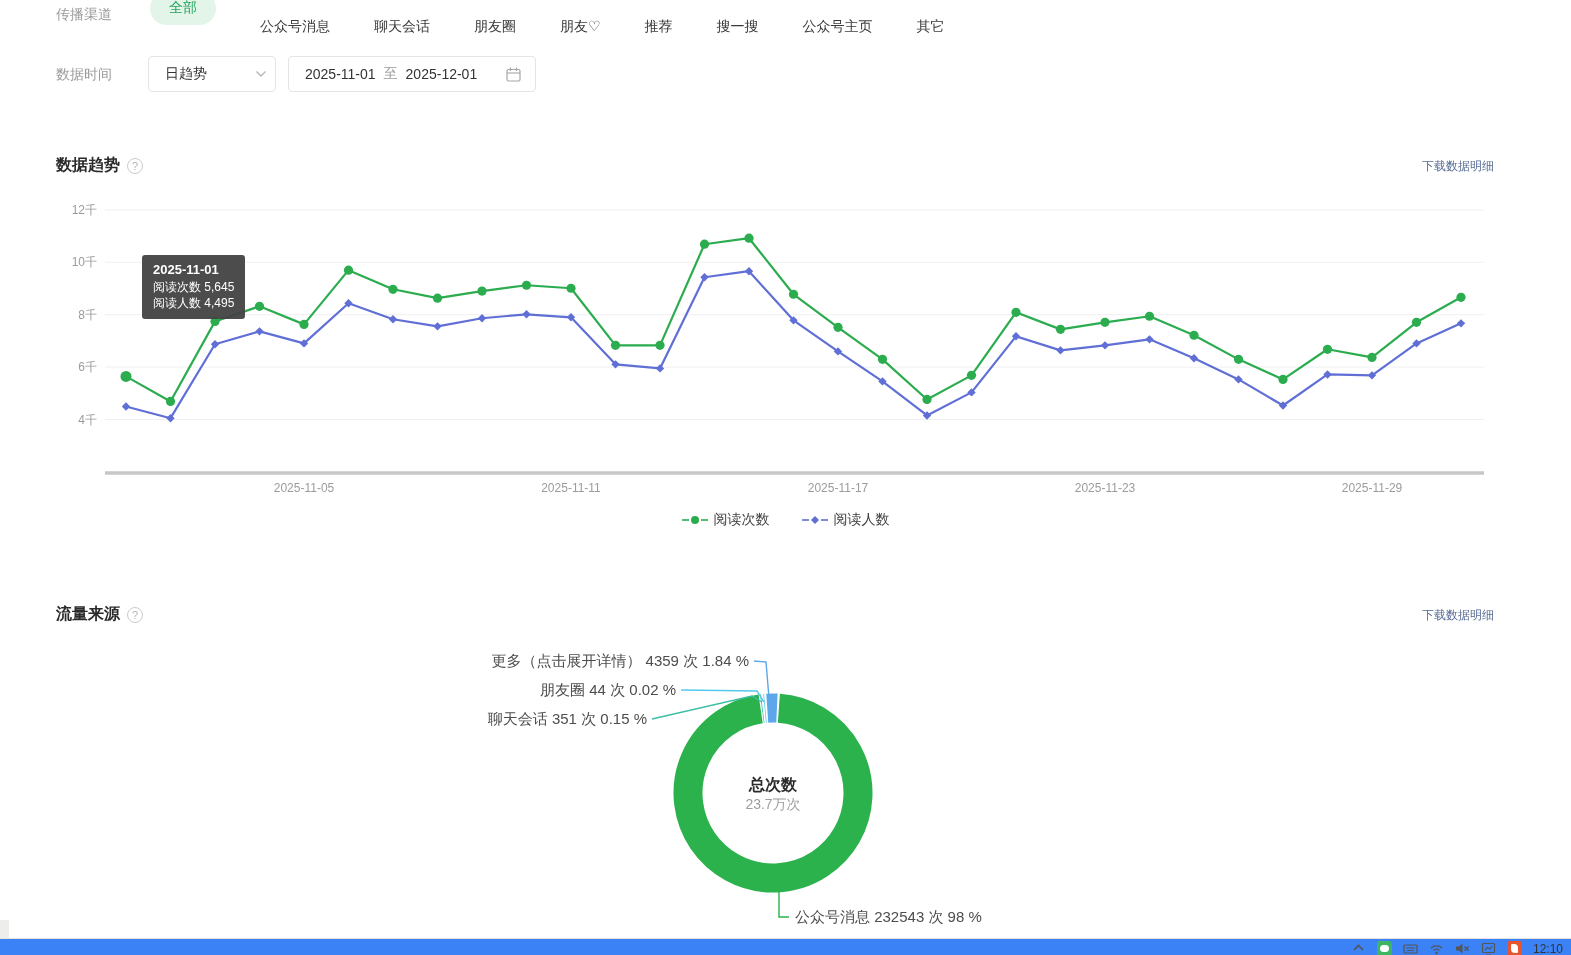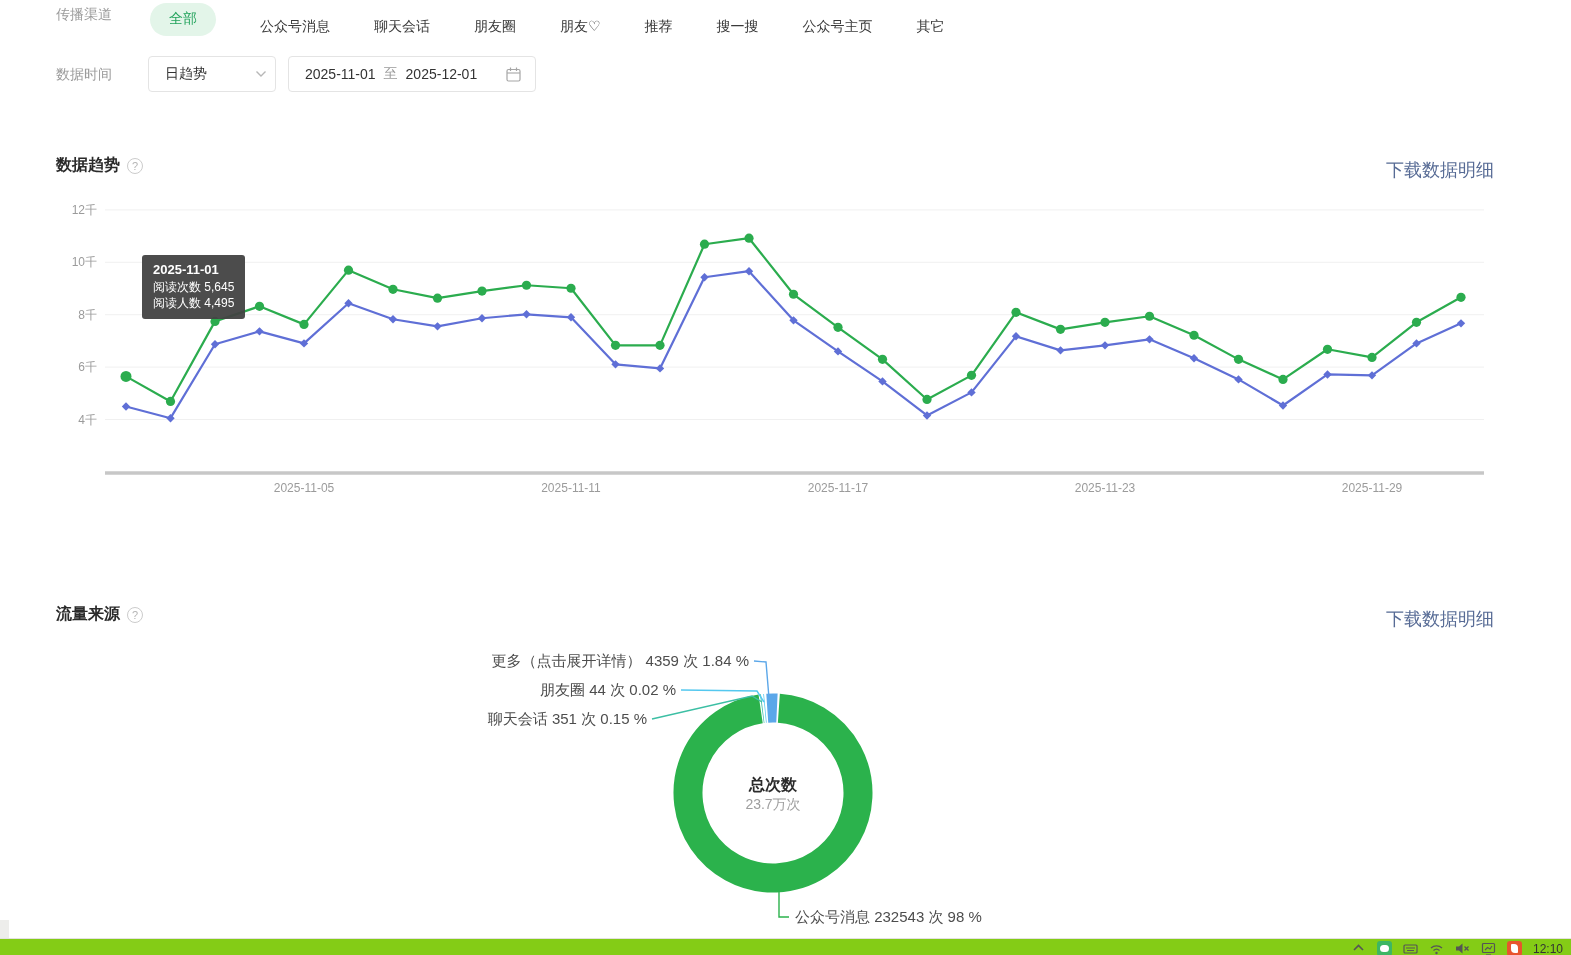--- a/index.html
+++ b/index.html
@@ -2,51 +2,51 @@
 <html><head>
 <meta charset="utf-8">
 <style>
   * { margin:0; padding:0; box-sizing:border-box; }
   html,body { background:#fff; }
   body { font-family:"Liberation Sans","DejaVu Sans",sans-serif; color:#333; }
   #page { position:relative; width:1571px; height:955px; background:#fff; overflow:hidden; }
 
   .row-label { position:absolute; left:56px; font-size:14px; color:#9b9b9b; }
 
-  #channel-tabs { position:absolute; left:150px; top:0; display:flex; align-items:flex-end; gap:44px; }
+  #channel-tabs { position:absolute; left:150px; top:0; display:flex; align-items:flex-start; gap:44px; }
   .tab { font-size:14px; color:#3a3a3a; padding-top:18px; cursor:pointer; white-space:nowrap; }
   .tab.active { background:#e3f5e9; color:#23a35c; padding:7px 19px 8px; border-radius:18px; margin-top:-8px; }
 
   .box { position:absolute; height:36px; border:1px solid #e4e4e4; border-radius:4px; background:#fff;
          display:flex; align-items:center; font-size:14px; color:#333; }
   #granularity-select { left:148px; top:56px; width:128px; padding:0 8px 0 16px; justify-content:space-between; cursor:pointer; }
   #date-range { left:288px; top:56px; width:248px; padding:0 14px 0 16px; gap:8px; cursor:pointer; }
   .dim { color:#9b9b9b; }
 
   .section-title { position:absolute; left:56px; font-size:16px; font-weight:bold; color:#2b2b2b; display:flex; align-items:center; gap:7px; }
   .help { width:16px; height:16px; border:1px solid #cccccc; border-radius:50%; color:#b5b5b5; font-size:11px; font-weight:normal;
           display:inline-flex; align-items:center; justify-content:center; cursor:pointer; }
-  .dl-link { position:absolute; right:77px; font-size:18px; color:#576b95; cursor:pointer;font-family:Liberation Serif, serif; }
+  .dl-link { position:absolute; right:77px; font-size:12px; color:#576b95; cursor:pointer;font-family:Liberation Serif, serif; }
 
   #trend-svg { position:absolute; left:0; top:195px; }
   #tooltip { position:absolute; left:142px; top:255px; background:rgba(66,66,66,0.95); color:#fff; border-radius:3px;
              padding:7px 11px 8px; font-size:12px; line-height:16px; pointer-events:none; }
   #tooltip .tt-date { font-weight:bold; font-size:13px; margin-bottom:1px; }
 
   #trend-legend { position:absolute; left:0; top:511px; width:1571px; display:flex; justify-content:center; gap:32px; }
   .lg-item { display:flex; align-items:center; gap:6px; font-size:14px; color:#424242; cursor:pointer; }
 
   #donut-svg { position:absolute; left:440px; top:645px; }
   #donut-center { position:absolute; left:693px; top:775px; width:160px; text-align:center; }
   #donut-center .c1 { font-size:16px; font-weight:bold; color:#2b2b2b; }
   #donut-center .c2 { font-size:14px; color:#9e9e9e; margin-top:0; }
 
   #corner-block { position:absolute; left:0; top:920px; width:9px; height:18px; background:#ededeb; }
 
-  #taskbar { position:absolute; left:0; top:938px; width:1571px; height:17px; background:#84cc16; border-top:1px solid #e3e1df; overflow:hidden; }
+  #taskbar { position:absolute; left:0; top:938px; width:1571px; height:17px; background:#3b82f6; border-top:1px solid #e3e1df; overflow:hidden; }
   #tray { position:absolute; right:8px; top:2px; display:flex; align-items:flex-start; gap:11px; }
   .tray-ic { width:15px; height:15px; display:inline-block; }
   .wechat-sq { width:15px; height:15px; background:#3db664; border-radius:3px; position:relative; }
   .wechat-sq:after { content:""; position:absolute; left:3px; top:4px; width:9px; height:7px; background:#fff; border-radius:4px; }
   .orange-sq { width:15px; height:15px; background:#e8542e; border-radius:3px; position:relative; }
   .orange-sq:after { content:""; position:absolute; left:4px; top:3px; width:7px; height:9px; background:#fff; border-radius:1px 4px 1px 4px; }
   #tray-time { font-size:12px; color:#333; padding-top:1px; }
 </style>
 </head>
 <body>
@@ -173,20 +173,38 @@
       <circle cx="1416.5" cy="127.298" r="4.6" fill="#2bac4e"></circle>
       <circle cx="1461" cy="102.277" r="4.6" fill="#2bac4e"></circle>
     </svg>
 
   <div id="tooltip">
     <div class="tt-date">2025-11-01</div>
     <div>阅读次数 5,645</div>
     <div>阅读人数 4,495</div>
   </div>
 
+  <div id="trend-legend">
+      <span class="lg-item">
+        <svg width="26" height="10">
+          <line x1="0" y1="5" x2="7" y2="5" stroke="#2bac4e" stroke-width="1.6"></line>
+          <line x1="19" y1="5" x2="26" y2="5" stroke="#2bac4e" stroke-width="1.6"></line>
+          <circle cx="13" cy="5" r="4" fill="#2bac4e"></circle>
+        </svg>
+        <span>阅读次数</span>
+      </span>
+      <span class="lg-item">
+        <svg width="26" height="10">
+          <line x1="0" y1="5" x2="7" y2="5" stroke="#5f6fd6" stroke-width="1.6"></line>
+          <line x1="19" y1="5" x2="26" y2="5" stroke="#5f6fd6" stroke-width="1.6"></line>
+          <path d="M13,1 L17,5 L13,9 L9,5 Z" fill="#5f6fd6"></path>
+        </svg>
+        <span>阅读人数</span>
+      </span>
+    </div>
 
   <div class="section-title" style="top:604px">
     <span>流量来源</span>
     <span class="help">?</span>
   </div>
   <div class="dl-link" style="top:607px">下载数据明细</div>
 
   <svg id="donut-svg" width="600" height="310" viewBox="0 0 600 310">
       <path d="M321.9052736612956,63.72718678322612 A85,85 0 0 1 322.68844267524713,63.62777835366467" fill="none" stroke="#3cbfa4" stroke-width="29"></path>
       <path d="M324.60527751073806,63.41555323625815 A85,85 0 0 1 325.3437263333417,63.34551710900813" fill="none" stroke="#54c8ef" stroke-width="29"></path>

